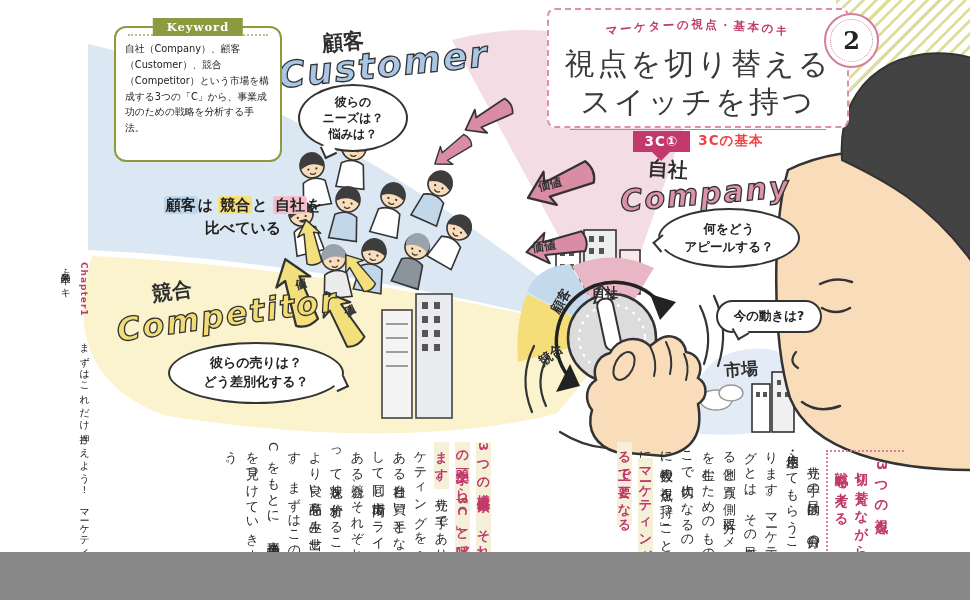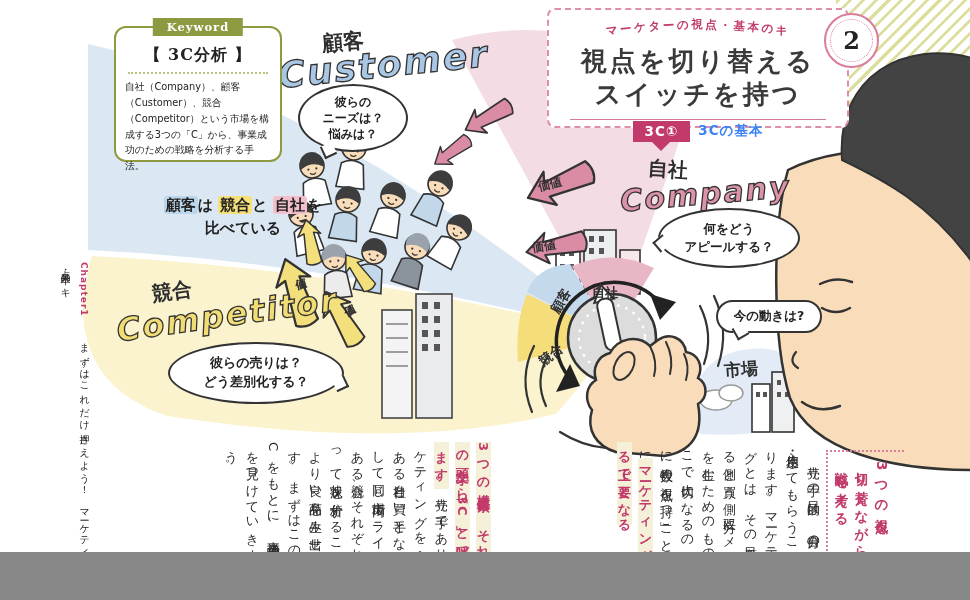--- a/index.html
+++ b/index.html
@@ -24,28 +24,28 @@
     font-size:11.5px; font-weight:bold; letter-spacing:1px; padding:2px 14px; white-space:nowrap; }
   .kwterm { margin-top:17px; text-align:center; font-family:"DejaVu Serif","Liberation Serif",serif;
     font-weight:bold; font-size:16px; color:#222; letter-spacing:1px; }
   .kwsep { border-top:2px dotted #b9c27e; margin:6px 12px 5px; }
   .kwdesc { font-size:9.8px; line-height:1.62; padding:0 9px; text-align:left; color:#222; }
 
   
   .headbox { left:547px; top:8px; width:302px; height:120px; background:#fff;
     border:2px dashed #e08fa9; border-radius:8px; text-align:center; z-index:10; overflow:visible; }
   .kicker-svg { display:block; margin:3px auto 0; }
-  .h-title { font-size:26px; font-weight:700; letter-spacing:3px; color:#3a3a3a; line-height:1.28; }
+  .h-title { font-size:30px; font-weight:400; letter-spacing:3px; color:#3a3a3a; line-height:1.28; }
   .h-line { width:86%; border-top:1.5px solid #d27b97; margin:7px auto 0; }
   .h-ribbonrow { display:flex; justify-content:center; align-items:center; gap:8px; margin-top:1px; }
   .h-badge { position:relative; background:#c13a6b; color:#fff; font-weight:bold;
     font-size:13.5px; padding:2px 12px 3px; letter-spacing:1px; }
   .h-badge::after { content:""; position:absolute; left:50%; transform:translateX(-50%);
     bottom:-9px; border:9px solid transparent; border-top:9px solid #c13a6b; border-bottom:0; }
-  .h-badgelabel { color:#3b82f6; font-weight:bold; font-size:13.5px; letter-spacing:1px; }
+  .h-badgelabel { color:#ef4444; font-weight:bold; font-size:13.5px; letter-spacing:1px; }
   .numcircle { left:824px; top:13px; width:55px; height:55px; border-radius:50%;
     background:#fff; border:2px solid #d87d9a; z-index:11;
     display:flex; align-items:center; justify-content:center; }
   .numcircle::before { content:""; position:absolute; inset:4px; border:1.5px dotted #d87d9a; border-radius:50%; }
   .numcircle span { font-family:"DejaVu Serif","Liberation Serif",serif; font-weight:bold; font-size:24px; color:#222; }
 
   
   .jplabel { z-index:4; font-weight:800; color:#2e2e2e; white-space:nowrap; }
   .enlabel { z-index:4; font-weight:bold; font-style:italic; white-space:nowrap;
     -webkit-text-stroke:1.3px #333; letter-spacing:2px; }
@@ -283,21 +283,20 @@
       <path d="M548,356 Q534,380 546,406" stroke="#333" stroke-width="2.2" fill="none" stroke-linecap="round"></path>
       <path d="M534,346 Q518,378 532,412" stroke="#333" stroke-width="2.2" fill="none" stroke-linecap="round"></path>
       <path d="M700,306 Q714,334 704,364" stroke="#333" stroke-width="2.2" fill="none" stroke-linecap="round"></path>
       <path d="M714,296 Q730,330 718,366" stroke="#333" stroke-width="2.2" fill="none" stroke-linecap="round"></path>
       <path d="M560,432 Q582,446 606,448" stroke="#333" stroke-width="2.2" fill="none" stroke-linecap="round"></path>
     </g>
   </svg>
 
   <div class="abs kwbox">
     <div class="kwbadge">Keyword</div>
-    <div class="kwterm">【 3C分析 】</div>
     <div class="kwsep"></div>
     <div class="kwdesc">自社（Company）、顧客（Customer）、競合（Competitor）という市場を構成する3つの「C」から、事業成功のための戦略を分析する手法。</div>
   </div>
 
   <div class="abs headbox">
     <svg class="kicker-svg" width="290" height="32" viewBox="0 0 290 32">
       <defs>
           <path id="kickpath" d="M14,29 Q145,2 276,29"></path>
         </defs>
       <text font-size="11.5" fill="#c13a6b" font-weight="bold" letter-spacing="2.5" font-family="DejaVu Sans, Liberation Sans, sans-serif">

